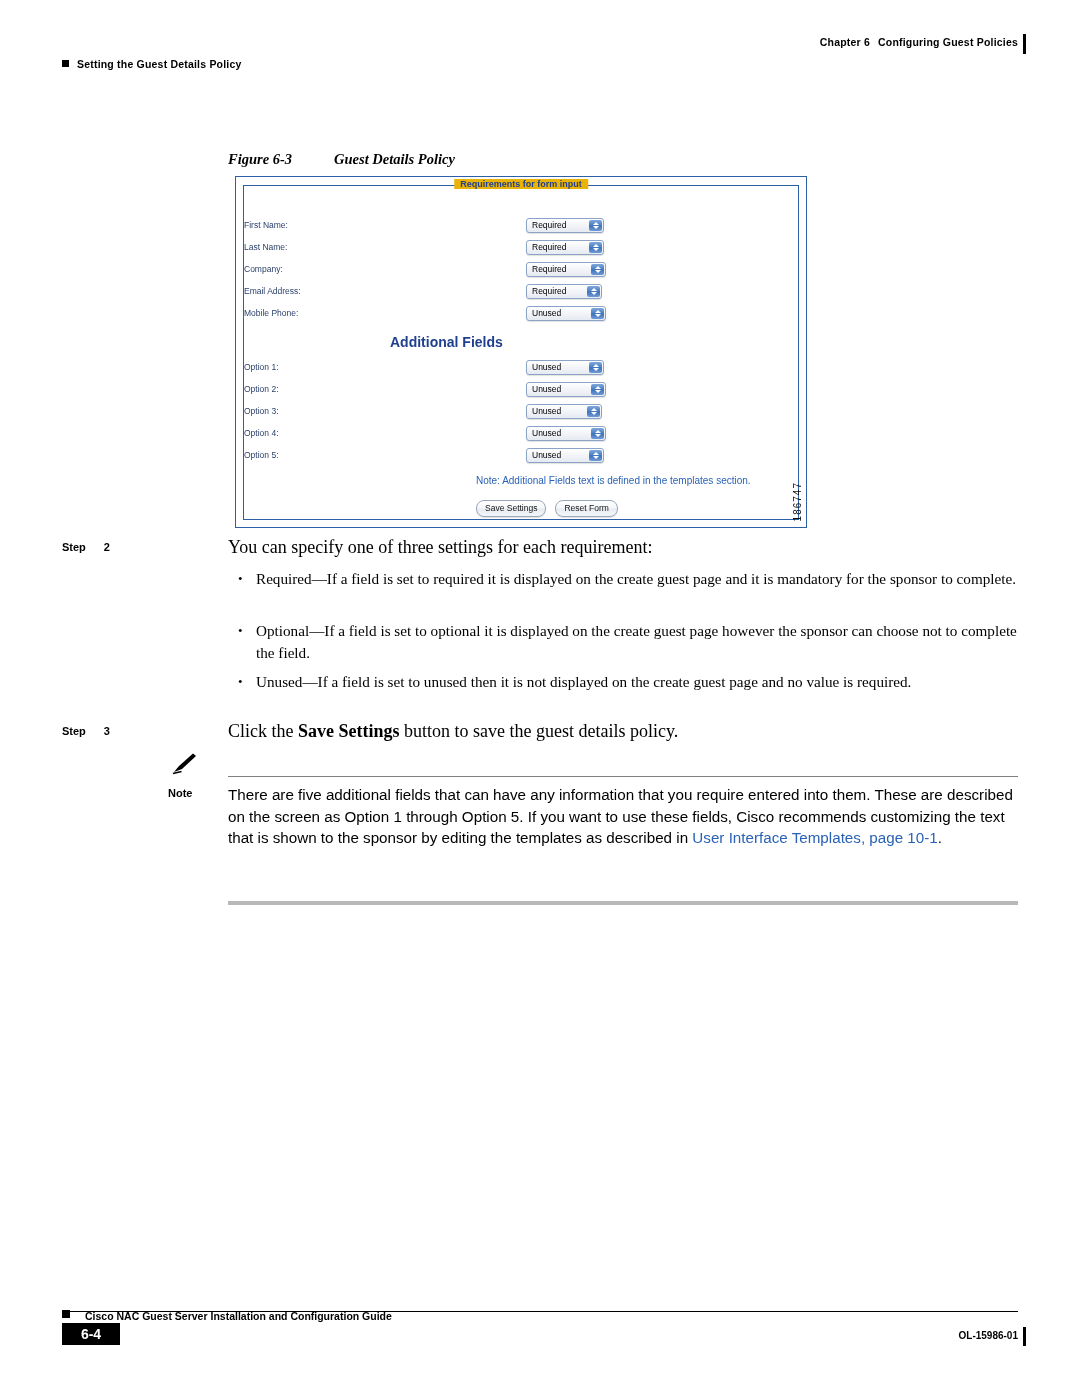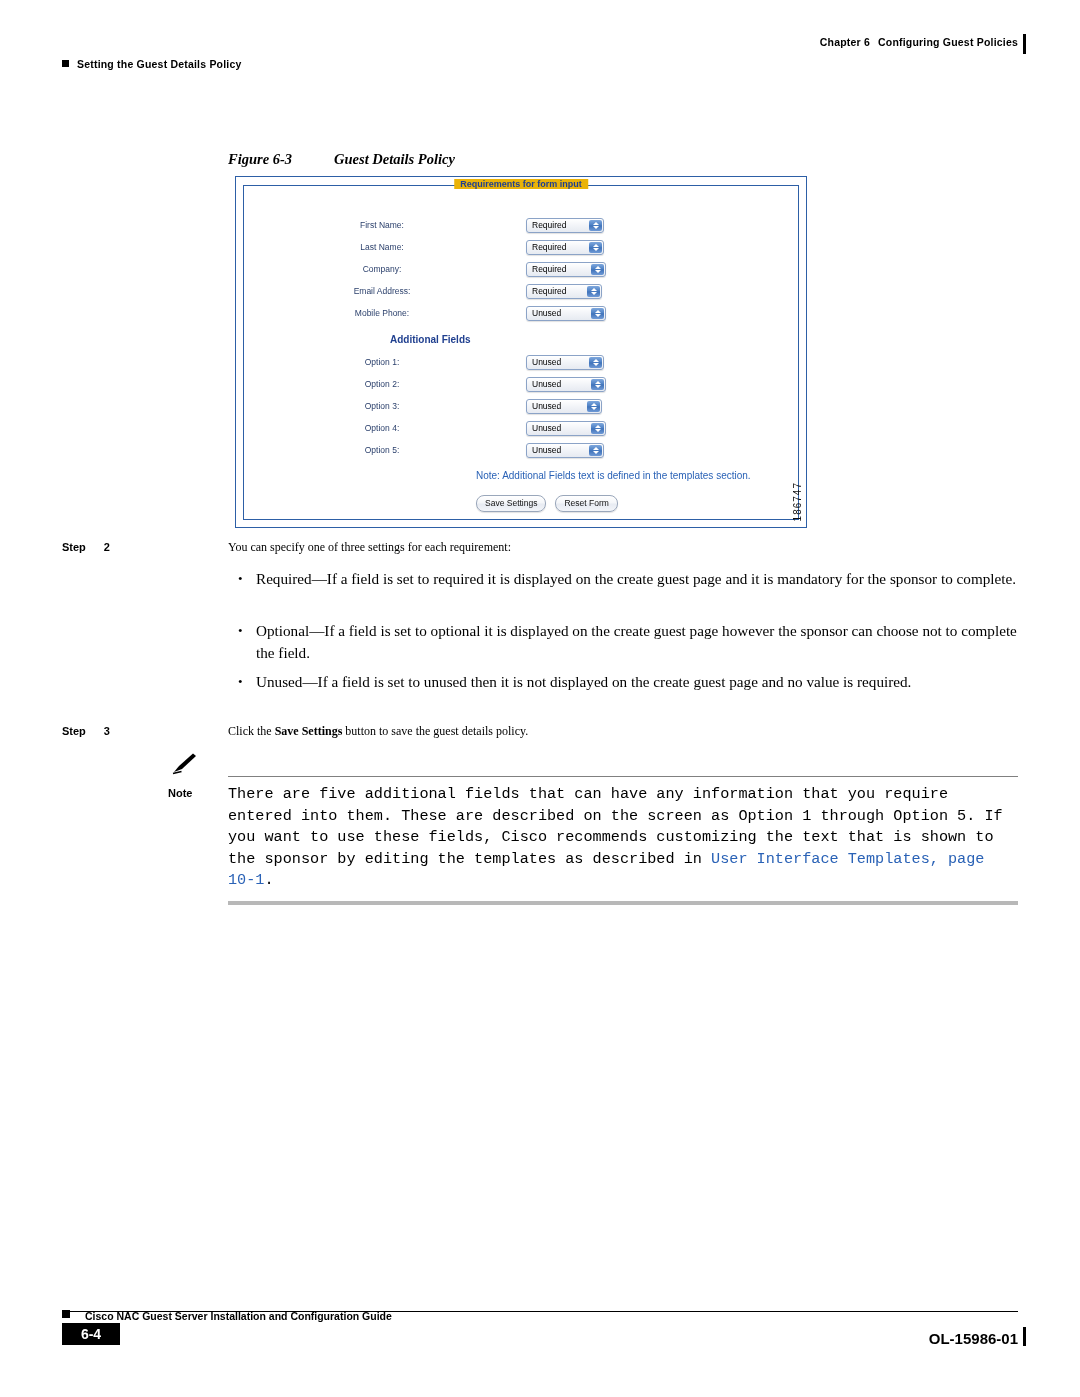--- a/index.html
+++ b/index.html
@@ -115,21 +115,21 @@
     width: 100%;
   }
   .form-row {
     display: flex;
     align-items: center;
     height: 22px;
     margin-bottom: 0px;
   }
   .row-label {
     width: 276px;
-    text-align: center;
+    text-align: left;
     padding-right: 6px;
     font-family: "Liberation Sans", sans-serif;
     font-size: 8.5px;
     color: #2a3f6b;
     white-space: nowrap;
   }
   .select-widget {
     position: relative;
     height: 15px;
     border: 1px solid #8ba3c7;
@@ -170,21 +170,21 @@
   }
   .sel-arrows .tri-dn {
     width: 0; height: 0;
     border-left: 3px solid transparent;
     border-right: 3px solid transparent;
     border-top: 3.5px solid #ffffff;
   }
 
   .additional-title {
     font-family: "Liberation Sans", sans-serif;
-    font-size: 10px;
+    font-size: 14px;
     font-weight: bold;
     color: #1f3f8f;
     margin: 10px 0 6px 146px;
   }
   .note-line {
     font-family: "Liberation Sans", sans-serif;
     font-size: 10px;
     color: #2a62b6;
     margin: 9px 0 0 232px;
   }
@@ -224,21 +224,21 @@
     font-weight: bold;
     left: 62px;
     width: 150px;
   }
   .step-label .sl-num { margin-left: 18px; }
   .body-text {
     position: absolute;
     left: 228px;
     right: 62px;
     font-family: "Liberation Serif", serif;
-    font-size: 12px;
+    font-size: 18px;
     line-height: 21.5px;
   }
   .bullet-item {
     position: absolute;
     left: 256px;
     right: 62px;
     font-family: "Liberation Serif", serif;
     font-size: 15.2px;
     line-height: 21.5px;
   }
@@ -271,21 +271,21 @@
     top: 787px;
     font-family: "Liberation Sans", sans-serif;
     font-size: 11px;
     font-weight: bold;
   }
   .note-body {
     position: absolute;
     left: 228px;
     right: 62px;
     top: 784px;
-    font-family: Liberation Mono, monospace;
+    font-family: Liberation Sans, sans-serif;
     font-size: 15.2px;
     line-height: 21.5px;
   }
   .xref-link {
     color: #2a62b6;
   }
   .note-rule-bottom {
     position: absolute;
     left: 228px;
     right: 62px;
@@ -332,21 +332,21 @@
     font-weight: bold;
     display: flex;
     align-items: center;
     justify-content: center;
   }
   .doc-id {
     position: absolute;
     right: 62px;
     top: 1330px;
     font-family: "Liberation Sans", sans-serif;
-    font-size: 15px;
+    font-size: 10px;
     font-weight: bold;
   }
   .doc-id-rule {
     position: absolute;
     right: 54px;
     top: 1327px;
     width: 3px;
     height: 19px;
     background: #000;
   }

